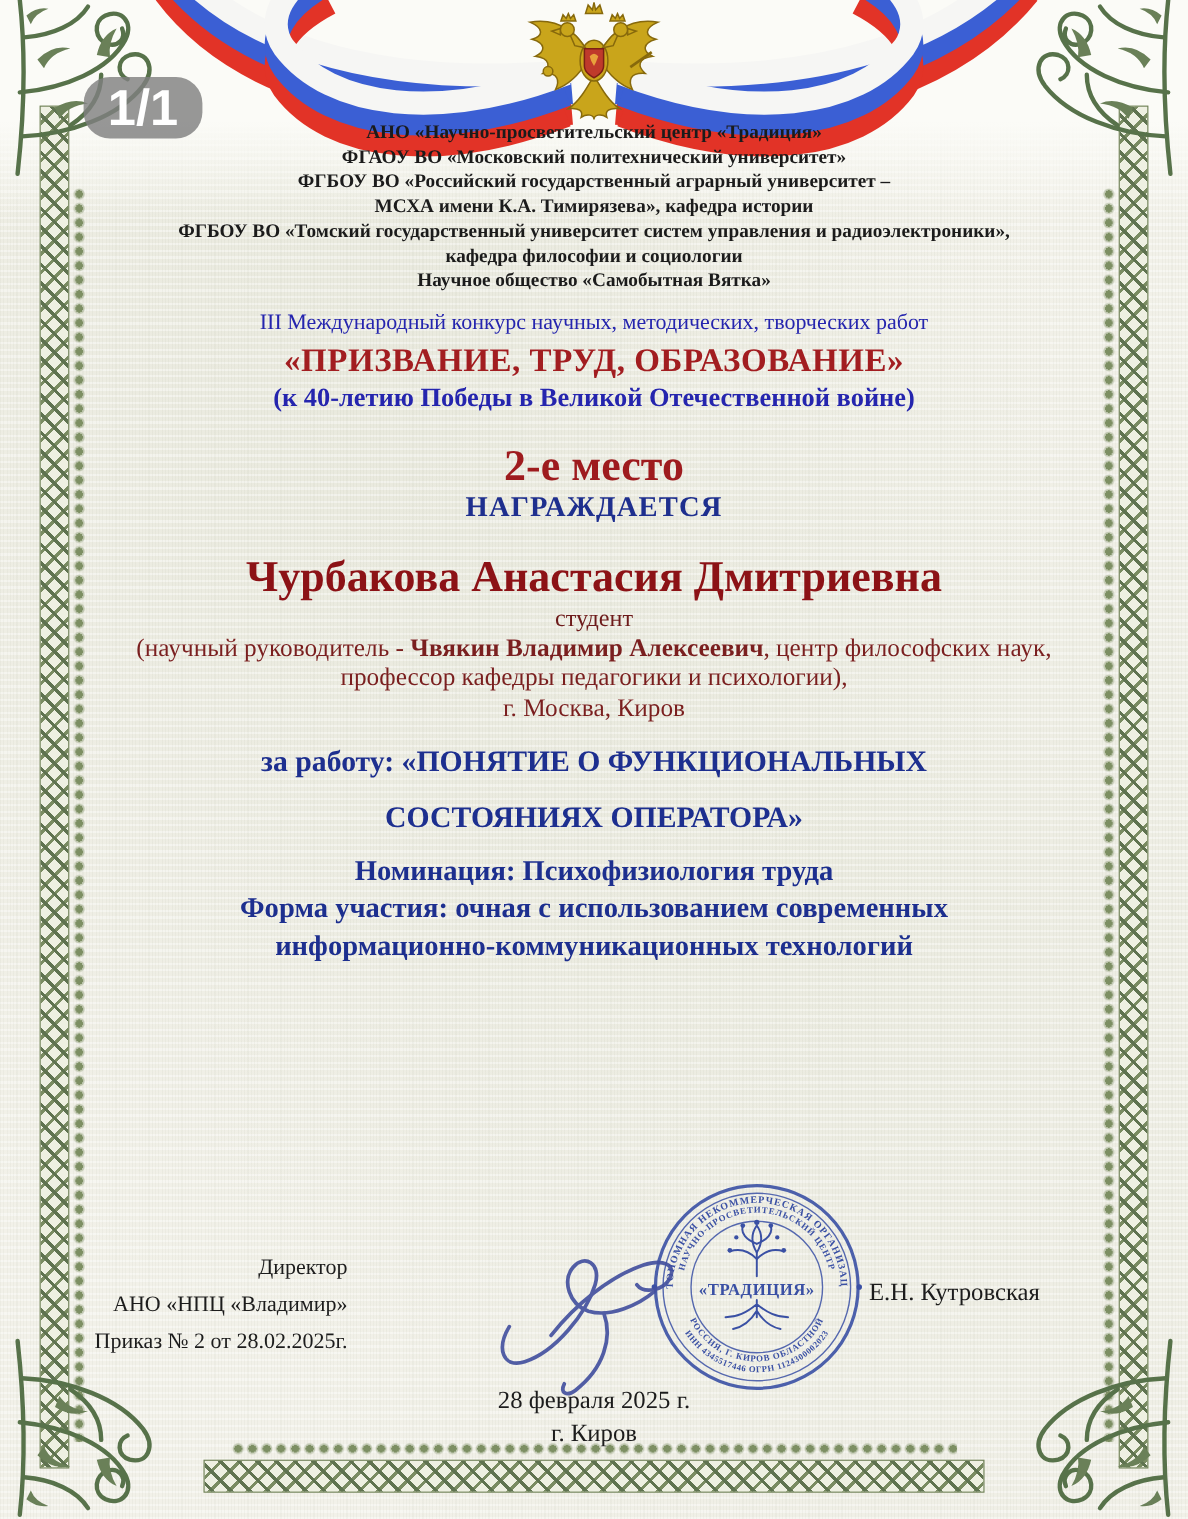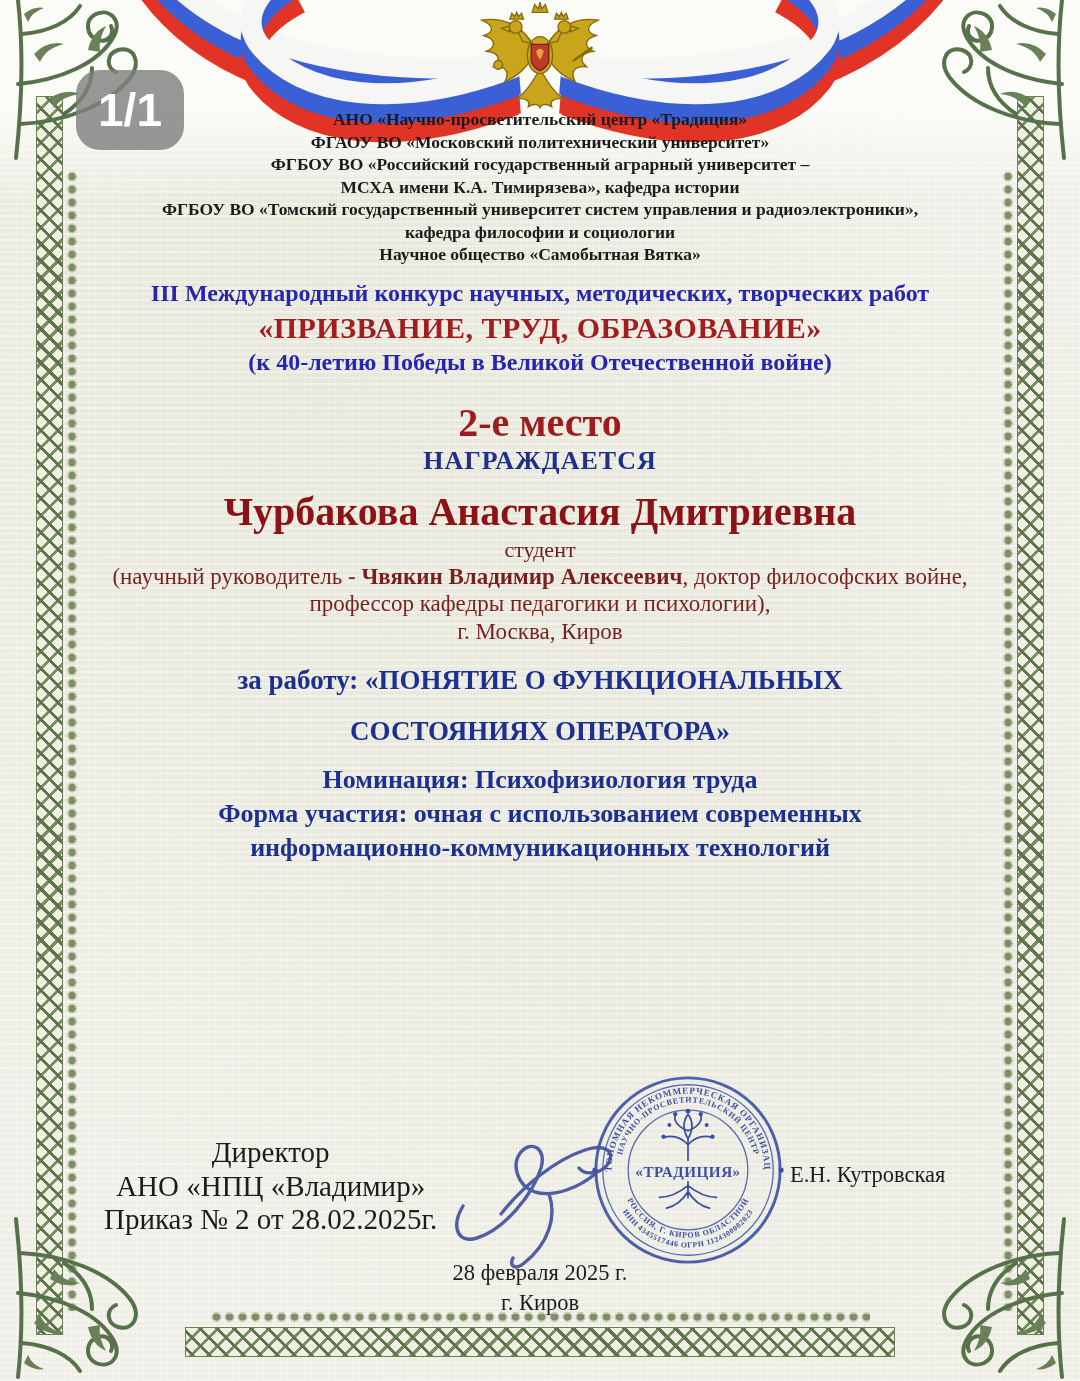--- a/index.html
+++ b/index.html
@@ -49,48 +49,48 @@
   .c-tl { left:4px;  top:-6px; }
   .c-tr { right:4px; top:-6px; transform:scaleX(-1); }
   .c-bl { left:4px;  bottom:-2px; transform:scaleY(-1); }
   .c-br { right:4px; bottom:-2px; transform:scale(-1,-1); }
 
   
   .ribbons { position:absolute; left:0; top:0; width:1080px; height:160px; z-index:4; }
   .eagle { position:absolute; left:472px; top:0px; width:136px; height:118px; z-index:5; }
 
   .page-badge {
-    position:absolute; left:76px; top:70px; width:108px; height:80px; z-index:9;
+    position:absolute; left:76px; top:70px; width:108px; height:56px; z-index:9;
     background:rgba(128,128,128,0.82); border-radius:24px;
     display:flex; align-items:center; justify-content:center;
     font-family:"Liberation Sans","DejaVu Sans",sans-serif;
     font-size:46px; font-weight:bold; color:#ffffff;
   }
 
   
   .content { position:relative; z-index:6; padding-top:108px; text-align:center; }
   .org-lines { font-size:17.5px; font-weight:bold; color:#1b1b1b; line-height:22.5px; }
   .doc-title { margin-top:62px; font-size:94px; font-weight:bold; color:#9c1118; line-height:1.05; letter-spacing:2px; }
-  .contest-line { margin-top:12px; font-size:24px; font-weight:bold; color:#2525ae; line-height:31px; }
+  .contest-line { margin-top:12px; font-size:20px; font-weight:normal; color:#2525ae; line-height:31px; }
   .contest-name { font-size:30px; font-weight:bold; color:#a21d20; line-height:37px; letter-spacing:0.5px; }
   .contest-dedication { font-size:24px; font-weight:bold; color:#2525ae; line-height:33px; }
   .place { margin-top:20px; font-size:40px; font-weight:bold; color:#9e1b1e; }
   .awarded { font-size:26px; font-weight:bold; color:#1e2f8e; letter-spacing:1px; }
-  .recipient { margin-top:12px; font-size:40px; font-weight:bold; color:#8c1216; }
+  .recipient { margin-top:24px; font-size:40px; font-weight:bold; color:#8c1216; }
   .role { margin-top:2px; font-size:22px; color:#6d1a1a; line-height:26px; }
   .supervisor { font-size:23px; color:#7a1f1f; line-height:27.5px; }
   .supervisor b { color:#7a1f1f; }
   .work-line { margin-top:20px; font-size:27px; font-weight:bold; color:#1d2f8f; }
   .work-line2 { margin-top:20px; font-size:27px; font-weight:bold; color:#1d2f8f; }
   .nomination { margin-top:16px; font-size:26px; font-weight:bold; color:#1d2f8f; line-height:34px; }
   .participation { font-size:26px; font-weight:bold; color:#1d2f8f; line-height:34px; }
 
   
-  .director-block { position:absolute; left:104px; top:1136px; z-index:6; text-align:center;
-    font-size:29px; color:#1c1c1c; line-height:33.5px; }
+  .director-block { position:absolute; left:86px; top:1136px; z-index:6; text-align:right;
+    font-size:20px; color:#1c1c1c; line-height:33.5px; }
   .signer-name { position:absolute; left:790px; top:1162px; z-index:6; font-size:22.5px; color:#1c1c1c; }
   .signature { position:absolute; left:443px; top:1116px; width:212px; height:158px; z-index:8; }
   .seal { position:absolute; left:590px; top:1072px; width:196px; height:196px; z-index:7; }
   .date-block { position:absolute; left:0; top:1258px; width:100%; z-index:6; text-align:center;
     font-size:22.5px; color:#1c1c1c; line-height:30px; }
 </style>
 </head>
 <body>
 
 <div class="page">
@@ -197,21 +197,21 @@
 
     <div class="contest-line">III Международный конкурс научных, методических, творческих работ</div>
     <div class="contest-name">«ПРИЗВАНИЕ, ТРУД, ОБРАЗОВАНИЕ»</div>
     <div class="contest-dedication">(к 40-летию Победы в Великой Отечественной войне)</div>
 
     <div class="place">2-е место</div>
     <div class="awarded">НАГРАЖДАЕТСЯ</div>
     <div class="recipient">Чурбакова Анастасия Дмитриевна</div>
     <div class="role">студент</div>
 
-    <div class="supervisor"><span>(научный руководитель - </span><b>Чвякин Владимир Алексеевич</b><span>, доктор философских войне,</span></div>
+    <div class="supervisor"><span>(научный руководитель - </span><b>Чвякин Владимир Алексеевич</b><span>, центр философских наук,</span></div>
     <div class="supervisor">профессор кафедры педагогики и психологии),</div>
     <div class="supervisor">г. Москва, Киров</div>
 
     <div class="work-line">за работу: «ПОНЯТИЕ О ФУНКЦИОНАЛЬНЫХ</div>
     <div class="work-line2">СОСТОЯНИЯХ ОПЕРАТОРА»</div>
 
     <div class="nomination">Номинация: Психофизиология труда</div>
     <div class="participation">Форма участия: очная с использованием современных</div>
     <div class="participation">информационно-коммуникационных технологий</div>
   </div>

